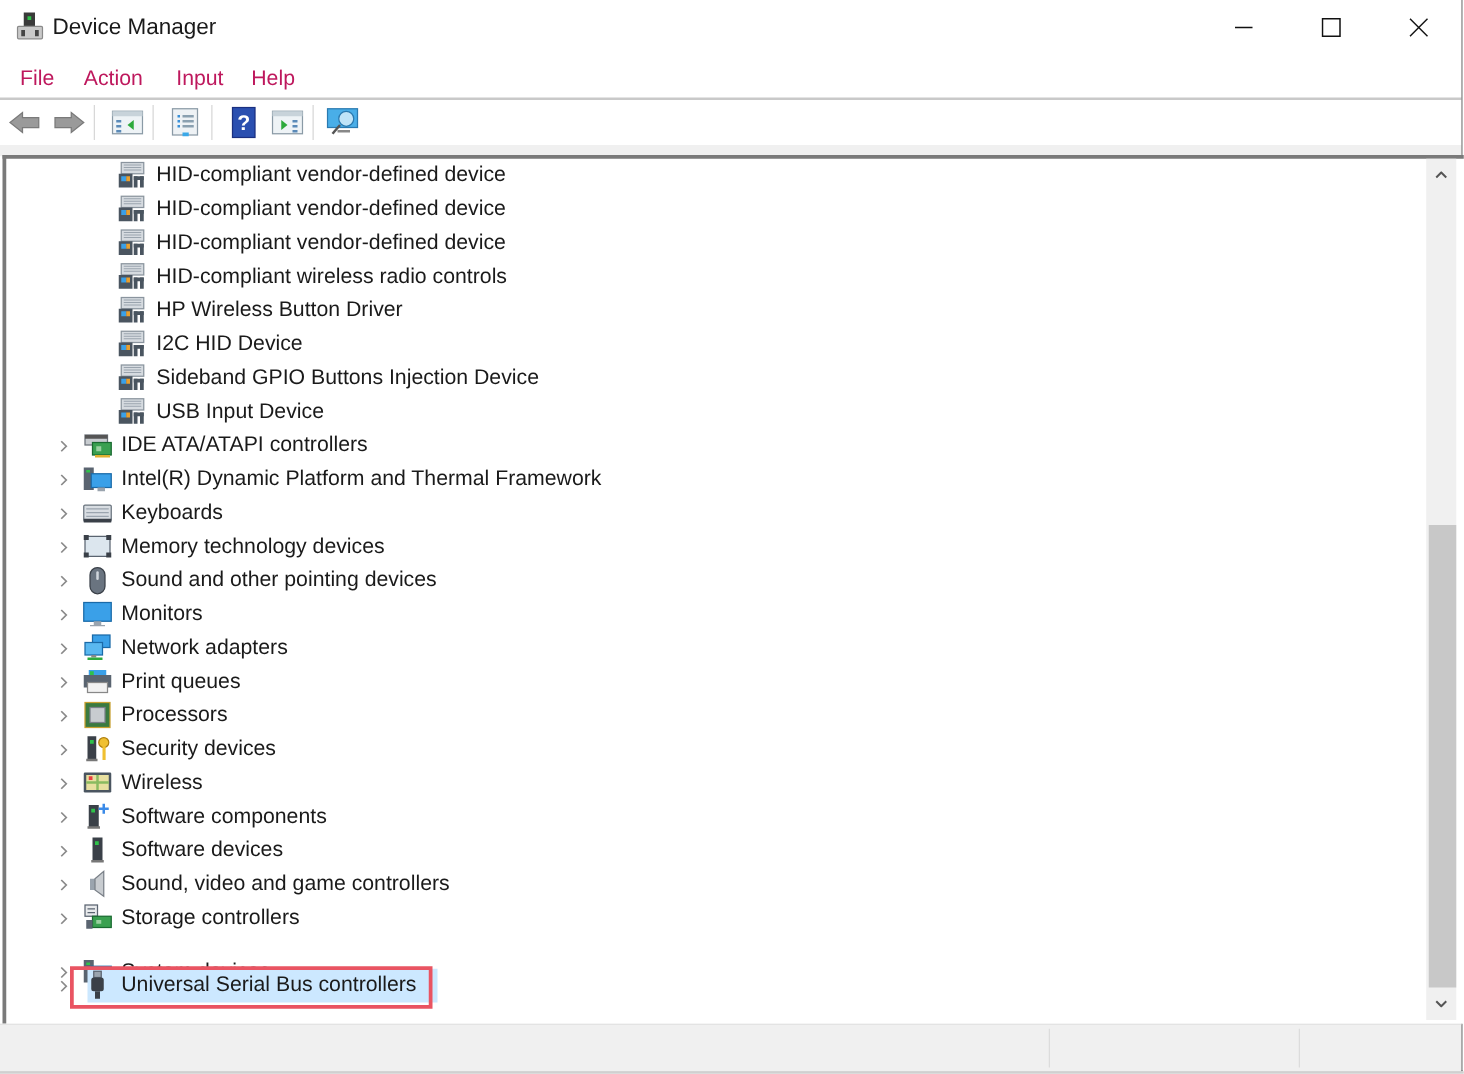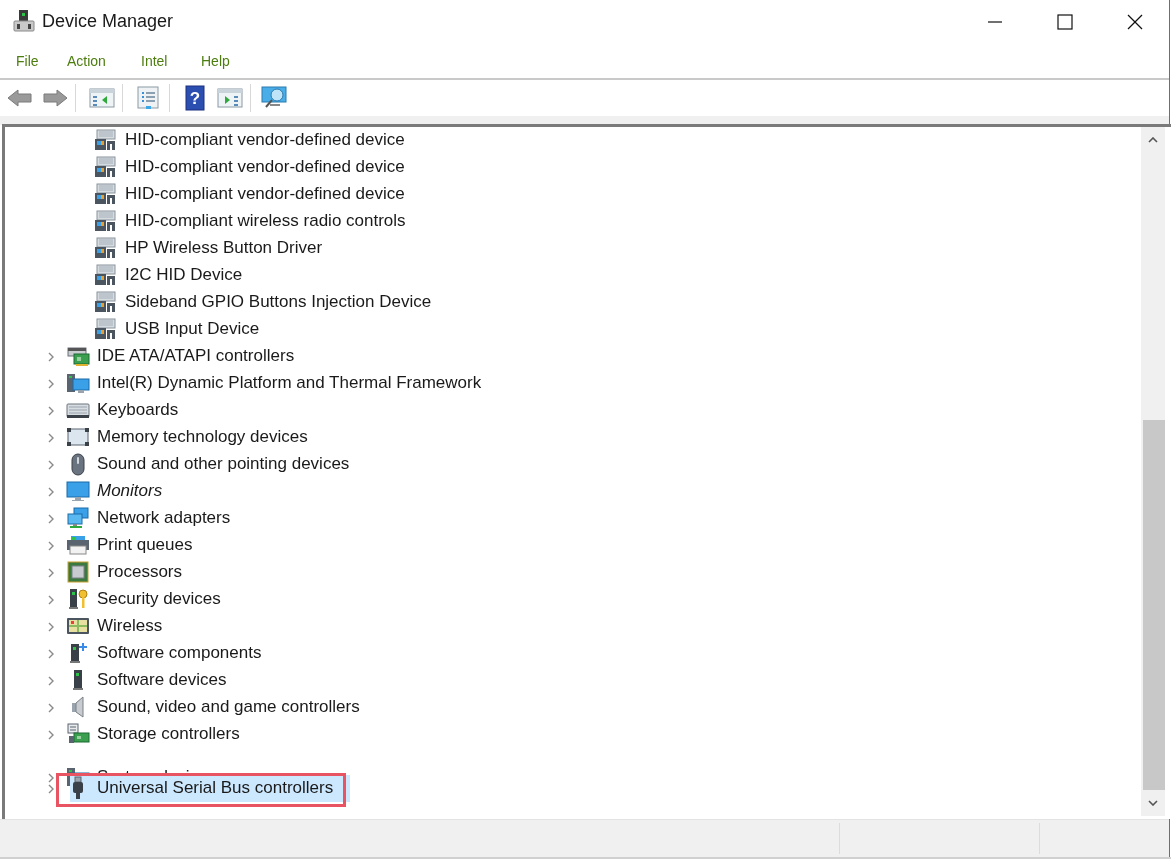--- a/index.html
+++ b/index.html
@@ -4,21 +4,21 @@
 <style>
   html,body{margin:0;padding:0;}
   body{width:1171px;height:859px;overflow:hidden;background:#ffffff;font-family:"Liberation Sans","DejaVu Sans",sans-serif;position:relative;}
   .window{position:absolute;left:0;top:0;width:1169px;height:856px;border-right:1px solid #6f6f6f;border-bottom:1px solid #6f6f6f;background:#fff;}
   .titlebar{position:absolute;left:0;top:0;width:1169px;height:44px;background:#fff;}
   .app-icon{position:absolute;left:13px;top:9px;width:22px;height:24px;}
   .title{position:absolute;left:42px;top:11px;font-size:18px;color:#1a1a1a;}
   .winbtn{position:absolute;top:0;width:70px;height:44px;display:flex;align-items:center;justify-content:center;cursor:pointer;}
   .winbtn svg{display:block;}
   .menubar{position:absolute;left:0;top:44px;width:1169px;height:34px;background:#fff;}
-  .menu-item{position:absolute;top:9px;font-size:14px;color:#4d7c0f;cursor:pointer;}
+  .menu-item{position:absolute;top:9px;font-size:17px;color:#be185d;cursor:pointer;}
   .menusep{position:absolute;left:0;top:78px;width:1169px;height:2px;background:#c9c9c9;}
   .toolbar{position:absolute;left:0;top:80px;width:1169px;height:36px;background:#fff;}
   .tb-btn{position:absolute;top:5px;width:28px;height:26px;display:flex;align-items:center;justify-content:center;cursor:pointer;}
   .tb-sep{position:absolute;top:4px;width:1px;height:28px;background:#d8d8d8;}
   .strip{position:absolute;left:0;top:116px;width:1169px;height:9px;background:#f0f0f0;}
   .treebox{position:absolute;left:2px;top:124px;width:1166px;height:692px;border-top:3px solid #7a7a7a;border-left:3px solid #7a7a7a;background:#fff;overflow:hidden;}
   .row{position:absolute;height:27px;display:flex;align-items:center;font-size:17px;color:#1a1a1a;white-space:nowrap;}
   .row .chev{position:absolute;width:14px;height:14px;display:flex;align-items:center;justify-content:center;cursor:pointer;}
   .row .ico{position:absolute;width:24px;height:24px;}
   .row .lbl{position:absolute;}
@@ -60,21 +60,21 @@
       <svg width="16" height="16" viewBox="0 0 16 16">
           <line x1="1" y1="1" x2="15" y2="15" stroke="#111" stroke-width="1.2"></line>
           <line x1="15" y1="1" x2="1" y2="15" stroke="#111" stroke-width="1.2"></line>
         </svg>
     </div>
   </div>
 
   <div class="menubar">
     <span class="menu-item" style="left:16px;">File</span>
     <span class="menu-item" style="left:67px;">Action</span>
-    <span class="menu-item" style="left:141px;">Intel</span>
+    <span class="menu-item" style="left:141px;">Input</span>
     <span class="menu-item" style="left:201px;">Help</span>
   </div>
   <div class="menusep"></div>
 
   <div class="toolbar">
     <div class="tb-btn" style="left:6px;">
       <svg width="26" height="20" viewBox="0 0 26 20">
           <path d="M1 10 L11 2 L11 6 L24 6 L24 14 L11 14 L11 18 Z" fill="#9a9a9a" stroke="#7a7a7a"></path>
         </svg>
     </div>
@@ -305,21 +305,21 @@
           <svg width="8" height="12" viewBox="0 0 8 12">
             <path d="M2 2 L6 6 L2 10" fill="none" stroke="#8a8a8a" stroke-width="1.4"></path>
           </svg>
         </span>
         <span class="ico" style="left: 66px; top: 1px;"><svg width="24" height="24" viewBox="0 0 24 24">
             <rect x="6" y="2" width="12" height="21" rx="6" fill="#6a7480" stroke="#3a4048"></rect>
             <rect x="11" y="5" width="2" height="7" rx="1" fill="#d0d6dc"></rect>
           </svg></span>
         <span class="lbl" style="left: 97px; top: 3px;">Sound and other pointing devices</span>
       </div>
-      <div class="row" style="left: 0px; top: 478px; width: 1138px; font-style: italic;">
+      <div class="row" style="left: 0px; top: 478px; width: 1138px;">
         <span class="chev" style="left: 44px; top: 7px;">
           <svg width="8" height="12" viewBox="0 0 8 12">
             <path d="M2 2 L6 6 L2 10" fill="none" stroke="#8a8a8a" stroke-width="1.4"></path>
           </svg>
         </span>
         <span class="ico" style="left: 66px; top: 1px;"><svg width="24" height="24" viewBox="0 0 24 24">
             <rect x="1" y="3" width="22" height="15" fill="#3aa0e8" stroke="#1a6aa8"></rect>
             <rect x="9" y="18" width="6" height="3" fill="#9aa4ae"></rect>
             <rect x="6" y="21" width="12" height="1" fill="#9aa4ae"></rect>
           </svg></span>

